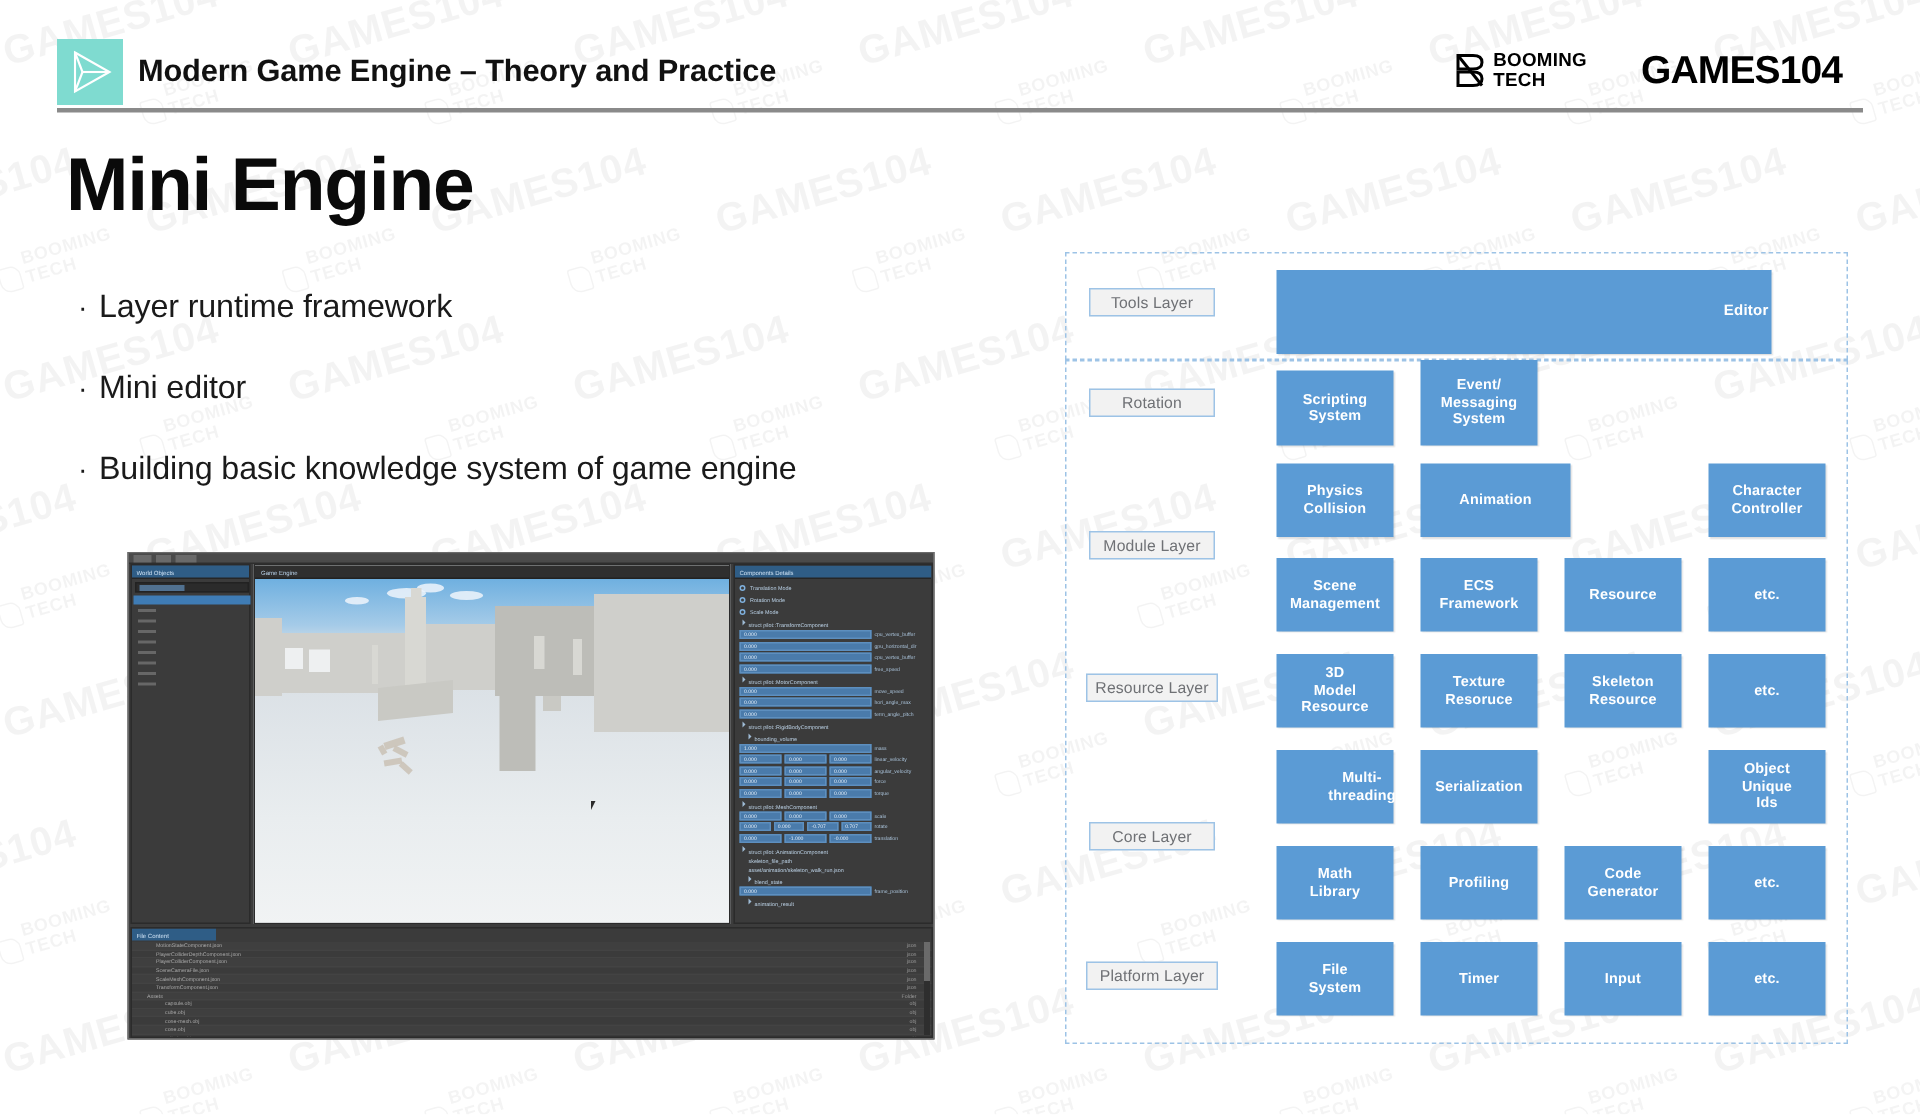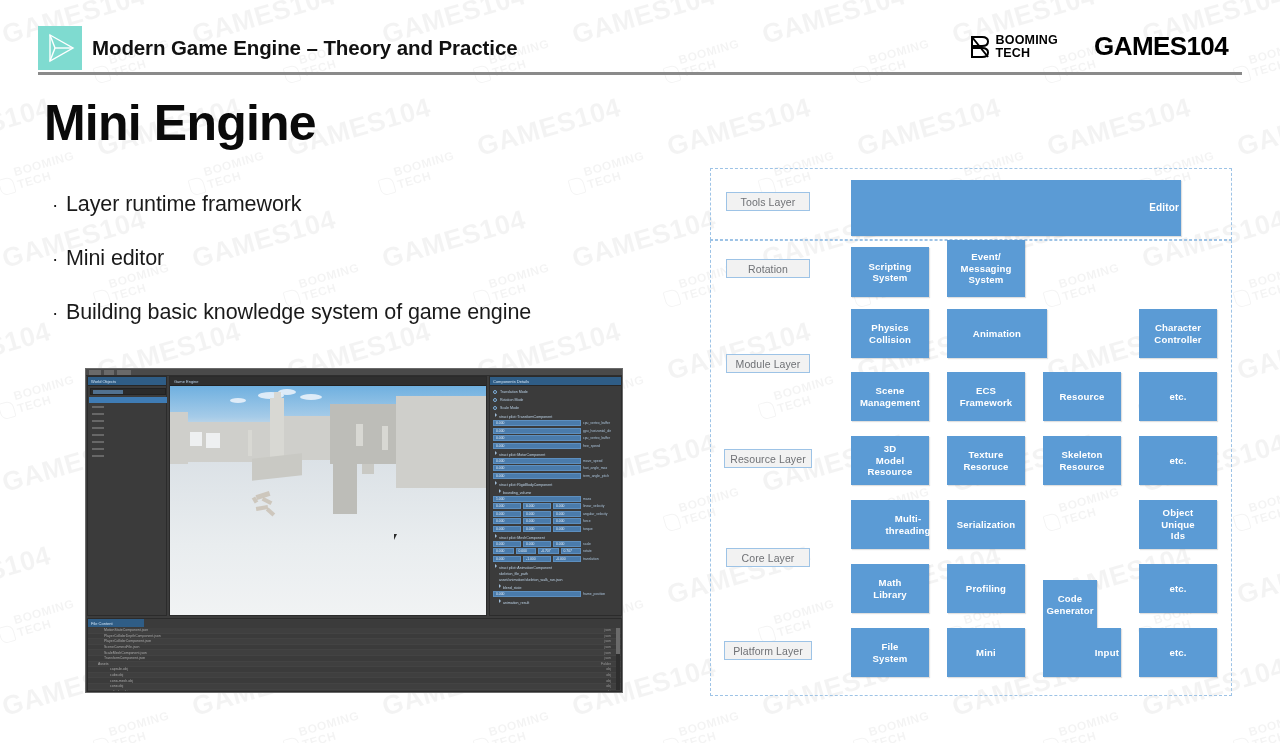--- a/index.html
+++ b/index.html
@@ -895,34 +895,34 @@
     <div class="node" style="left:429px;top:332px;width:78px;height:49px;">
       <span>Object<br>Unique<br>Ids</span>
     </div>
 
     <div class="node" style="left:141px;top:396px;width:78px;height:49px;">
       <span>Math<br>Library</span>
     </div>
     <div class="node" style="left:237px;top:396px;width:78px;height:49px;">
       <span>Profiling</span>
     </div>
-    <div class="node" style="left:333px;top:412px;width:54px;height:49px;justify-content:center;">
+    <div class="node" style="left:333px;top:396px;width:78px;height:49px;justify-content:center;">
       <span>Code<br>Generator</span>
     </div>
     <div class="node" style="left:429px;top:396px;width:78px;height:49px;">
       <span>etc.</span>
     </div>
 
     <div class="node" style="left:141px;top:460px;width:78px;height:49px;">
       <span>File<br>System</span>
     </div>
     <div class="node" style="left:237px;top:460px;width:78px;height:49px;">
-      <span>Mini</span>
-    </div>
-    <div class="node" style="left:333px;top:460px;width:78px;height:49px;justify-content:flex-end;">
+      <span>Timer</span>
+    </div>
+    <div class="node" style="left:333px;top:460px;width:78px;height:49px;">
       <span>Input</span>
     </div>
     <div class="node" style="left:429px;top:460px;width:78px;height:49px;">
       <span>etc.</span>
     </div>
   </div>
 
 </div>
 
 </body></html>

